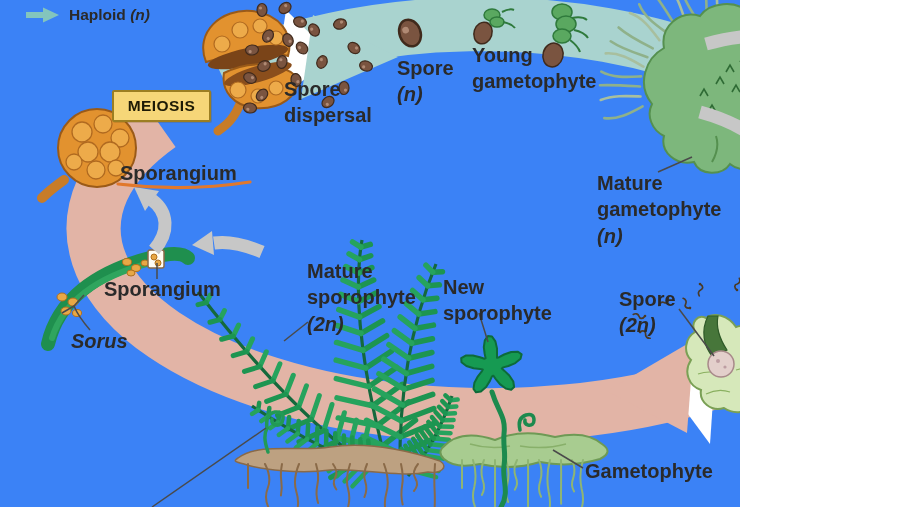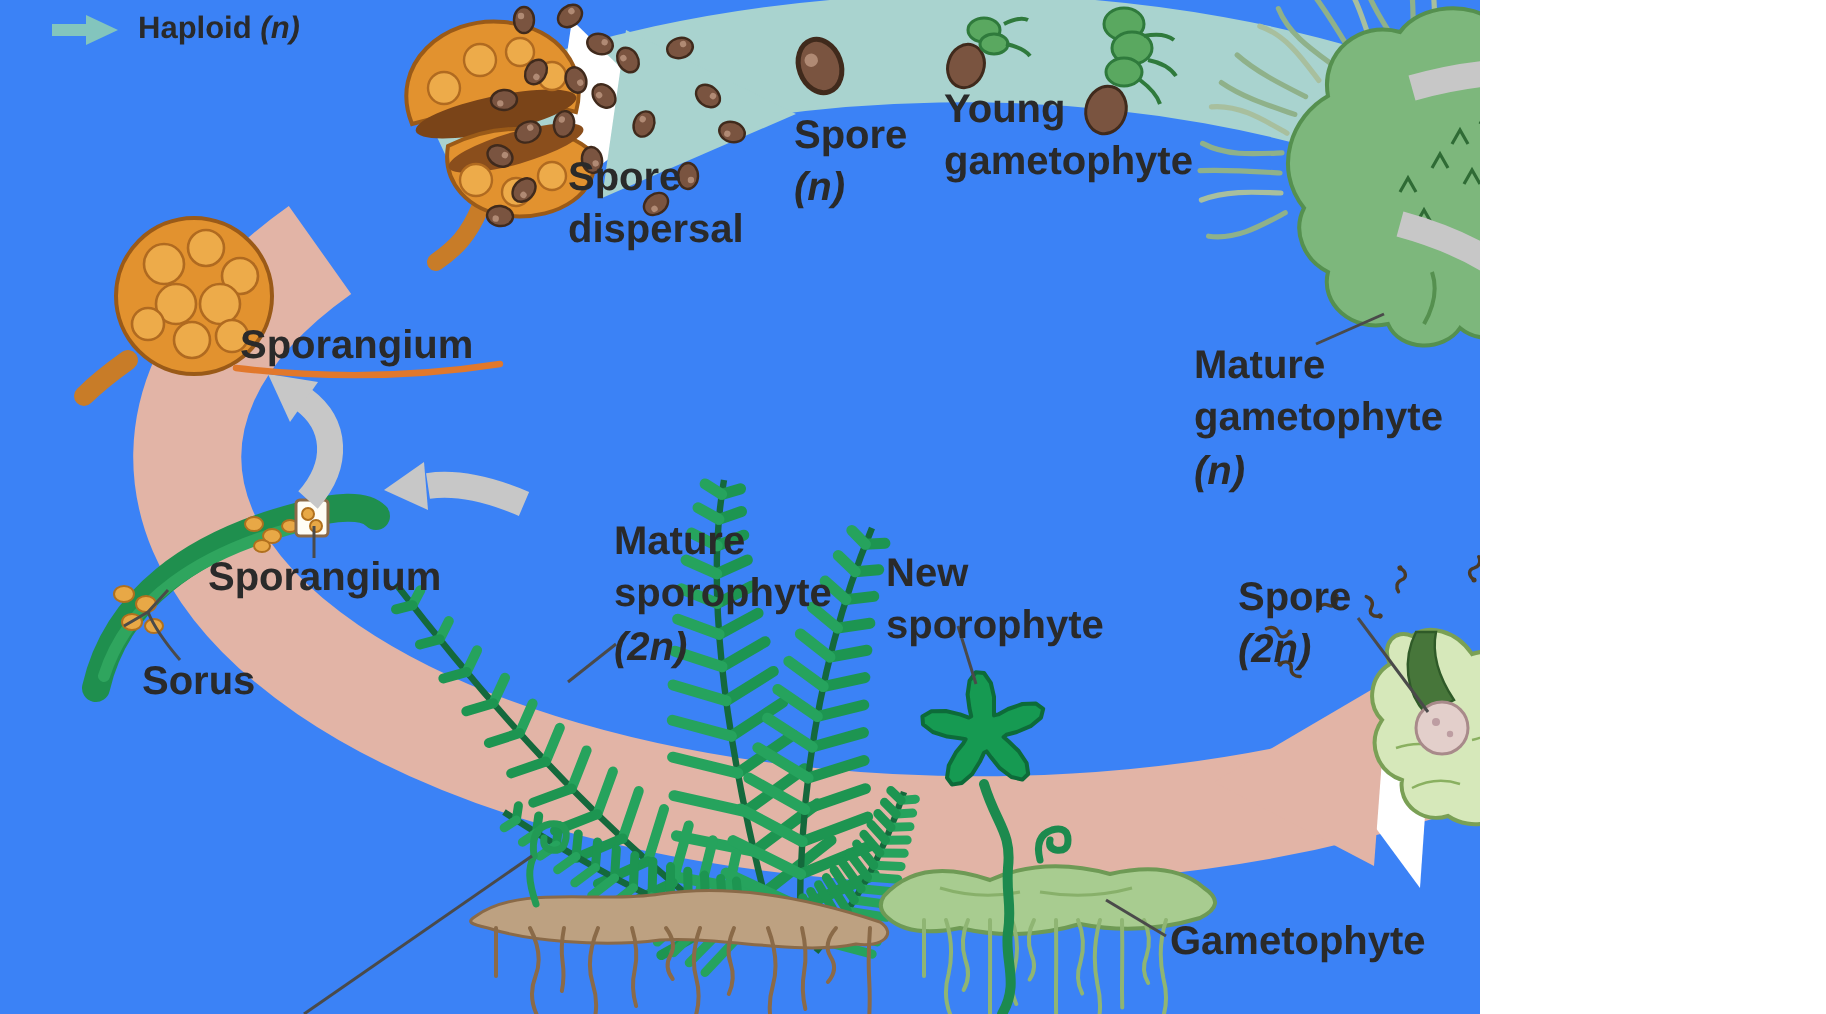--- a/index.html
+++ b/index.html
@@ -35,21 +35,21 @@
   #lbl-antheridium{left:849px; top:50px;}
   #lbl-mature-gametophyte{left:597px; top:170px;}
   #lbl-archegonium{left:702px; top:212px;}
   #lbl-egg{left:765px; top:238px;margin-left:16px;}
   #lbl-sperm{left:897px; top:176px;}
   #lbl-zygote{left:619px; top:286px;}
   #lbl-new-sporophyte{left:443px; top:274px;}
   #lbl-mature-sporophyte{left:307px; top:258px;}
   #lbl-sporangium-top{left:120px; top:160px;}
   #lbl-sporangium-mid{left:104px; top:276px;}
-  #lbl-sorus{left:71px; top:328px;}
+  #lbl-sorus{left:71px; top:328px;font-style:italic;}
   #lbl-gametophyte{left:585px; top:458px;}
 </style>
 </head>
 <body>
 
 <div id="stage">
 
   <svg id="art" width="913" height="507" viewBox="0 0 913 507">
 
     <g>
@@ -649,20 +649,21 @@
 
   <div id="legend">
     <div class="legend-row">
       <svg width="34" height="18" viewBox="0 0 34 18">
         <polygon points="0,6 17,6 17,1.5 33,9 17,16.5 17,12 0,12" fill="#83c5bd"></polygon>
       </svg>
       <span class="legend-text"><span>Haploid</span> <span class="it">(n)</span></span>
     </div>
   </div>
 
+  <div id="meiosis-box" class="stage-box">MEIOSIS</div>
 
   <div id="lbl-spore-dispersal" class="lbl">
     <span>Spore</span><br><span>dispersal</span>
   </div>
   <div id="lbl-spore" class="lbl">
     <span>Spore</span><br><span class="it">(n)</span>
   </div>
   <div id="lbl-young-gametophyte" class="lbl">
     <span>Young</span><br><span>gametophyte</span>
   </div>

